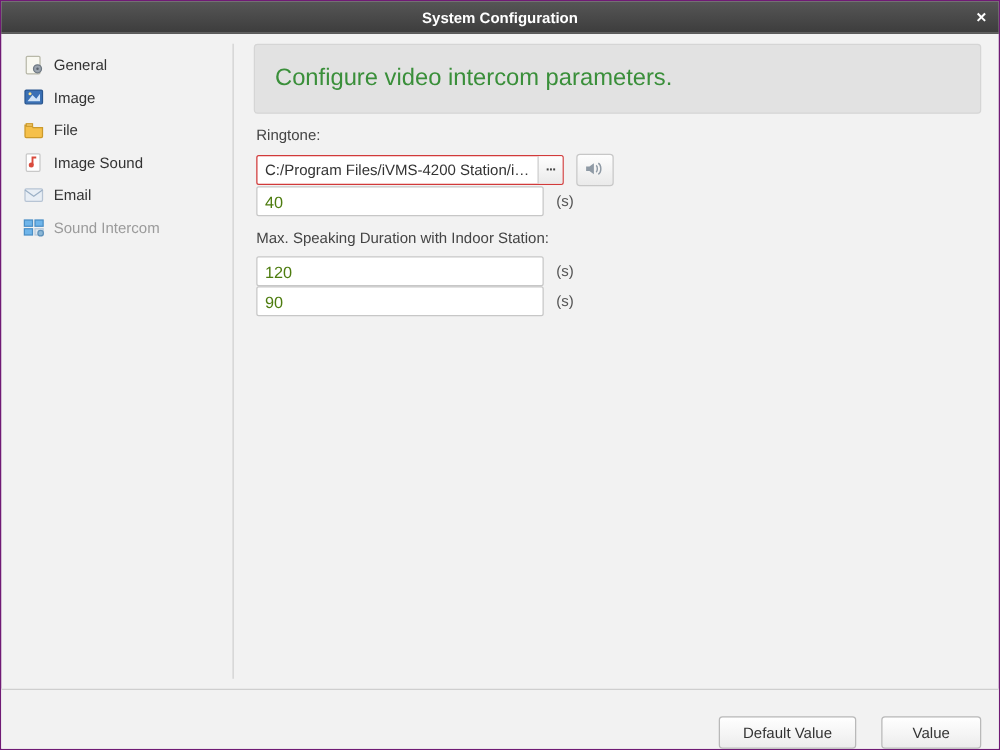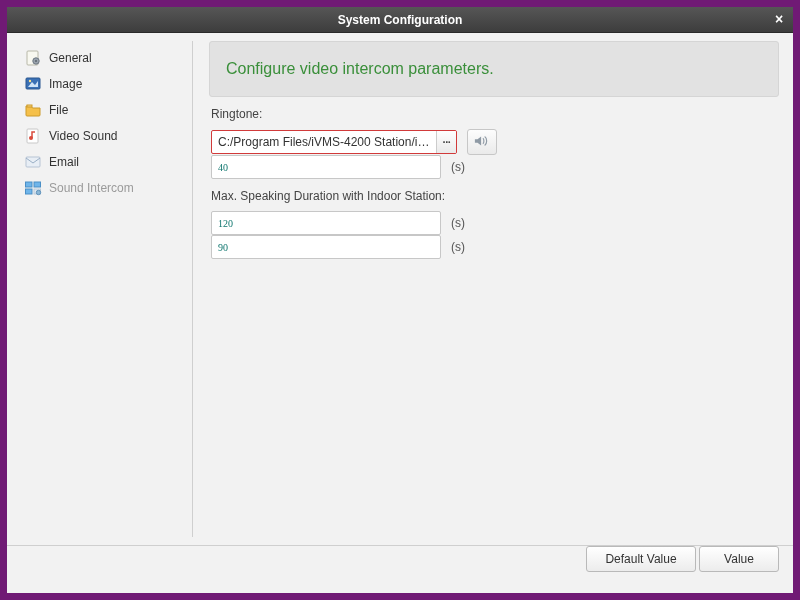--- a/index.html
+++ b/index.html
@@ -7,21 +7,21 @@
     margin: 0; padding: 0;
     width: 800px; height: 600px;
     font-family: Arial, Helvetica, sans-serif;
     font-size: 12px;
     background: #808080;
     overflow: hidden;
   }
   .window {
     width: 800px; height: 600px;
     background: #f2f2f2;
-    border: 7px solid #701a75;
+    border: 1px solid #701a75;
     display: flex;
     flex-direction: column;
   }
   .titlebar {
     height: 26px;
     background: linear-gradient(#565656, #3d3d3d);
     color: #fff;
     display: flex;
     align-items: center;
     justify-content: center;
@@ -79,21 +79,21 @@
   .banner {
     margin: 0 6px 8px 6px;
     background: #e2e2e2;
     border: 1px solid #d5d5d5;
     border-radius: 3px;
     height: 56px;
     display: flex;
     align-items: center;
     padding: 0 16px;
     color: #3a8f3a;
-    font-size: 16px;
+    font-size: 19px;
   }
   .form {
     padding: 0 8px 0 8px;
   }
   .label {
     color: #444;
     margin: 10px 0 8px 0;
   }
   .row {
     display: flex;
@@ -143,36 +143,35 @@
     justify-content: center;
     cursor: pointer;
   }
   .play-btn svg { width: 16px; height: 14px; }
   .text-input {
     width: 230px;
     height: 24px;
     border: 1px solid #c7c7c7;
     border-radius: 2px;
     padding: 0 6px;
-    font-size: 10px;
-    color: #0f766e;
+    font-size: 13px;
+    color: #4d7c0f;
     background: #fff;
-    font-family: Liberation Serif, serif;
   }
   .unit {
     color: #555;
   }
   .footer {
     height: 48px;
     border-top: 1px solid #cfcfcf;
     display: flex;
-    align-items: flex-start;
+    align-items: flex-end;
     justify-content: flex-end;
     padding: 0 14px;
-    gap: 3px;
+    gap: 20px;
     background: #f2f2f2;
   }
   .btn {
     min-width: 110px;
     height: 26px;
     border: 1px solid #b9b9b9;
     border-radius: 3px;
     background: linear-gradient(#ffffff, #ececec);
     cursor: pointer;
     font-size: 12px;
@@ -230,21 +229,21 @@
       </div>
 
       <div class="sidebar-item">
         <span class="icon">
           <svg viewBox="0 0 18 18">
               <rect x="3" y="2" width="11" height="14" rx="1" fill="#fff" stroke="#c8c8c8"></rect>
               <circle cx="7" cy="11" r="2" fill="#d94b3d"></circle>
               <path d="M8 11V5h3" stroke="#d94b3d" stroke-width="1.5" fill="none"></path>
             </svg>
         </span>
-        <span>Video Sound</span>
+        <span>Image Sound</span>
       </div>
 
       <div class="sidebar-item">
         <span class="icon">
           <svg viewBox="0 0 18 18">
               <rect x="2" y="4" width="14" height="10" rx="1" fill="#e8eef5" stroke="#b7c4d4"></rect>
               <polyline points="2,5 9,10 16,5" fill="none" stroke="#9bb0c6"></polyline>
             </svg>
         </span>
         <span>Email</span>

